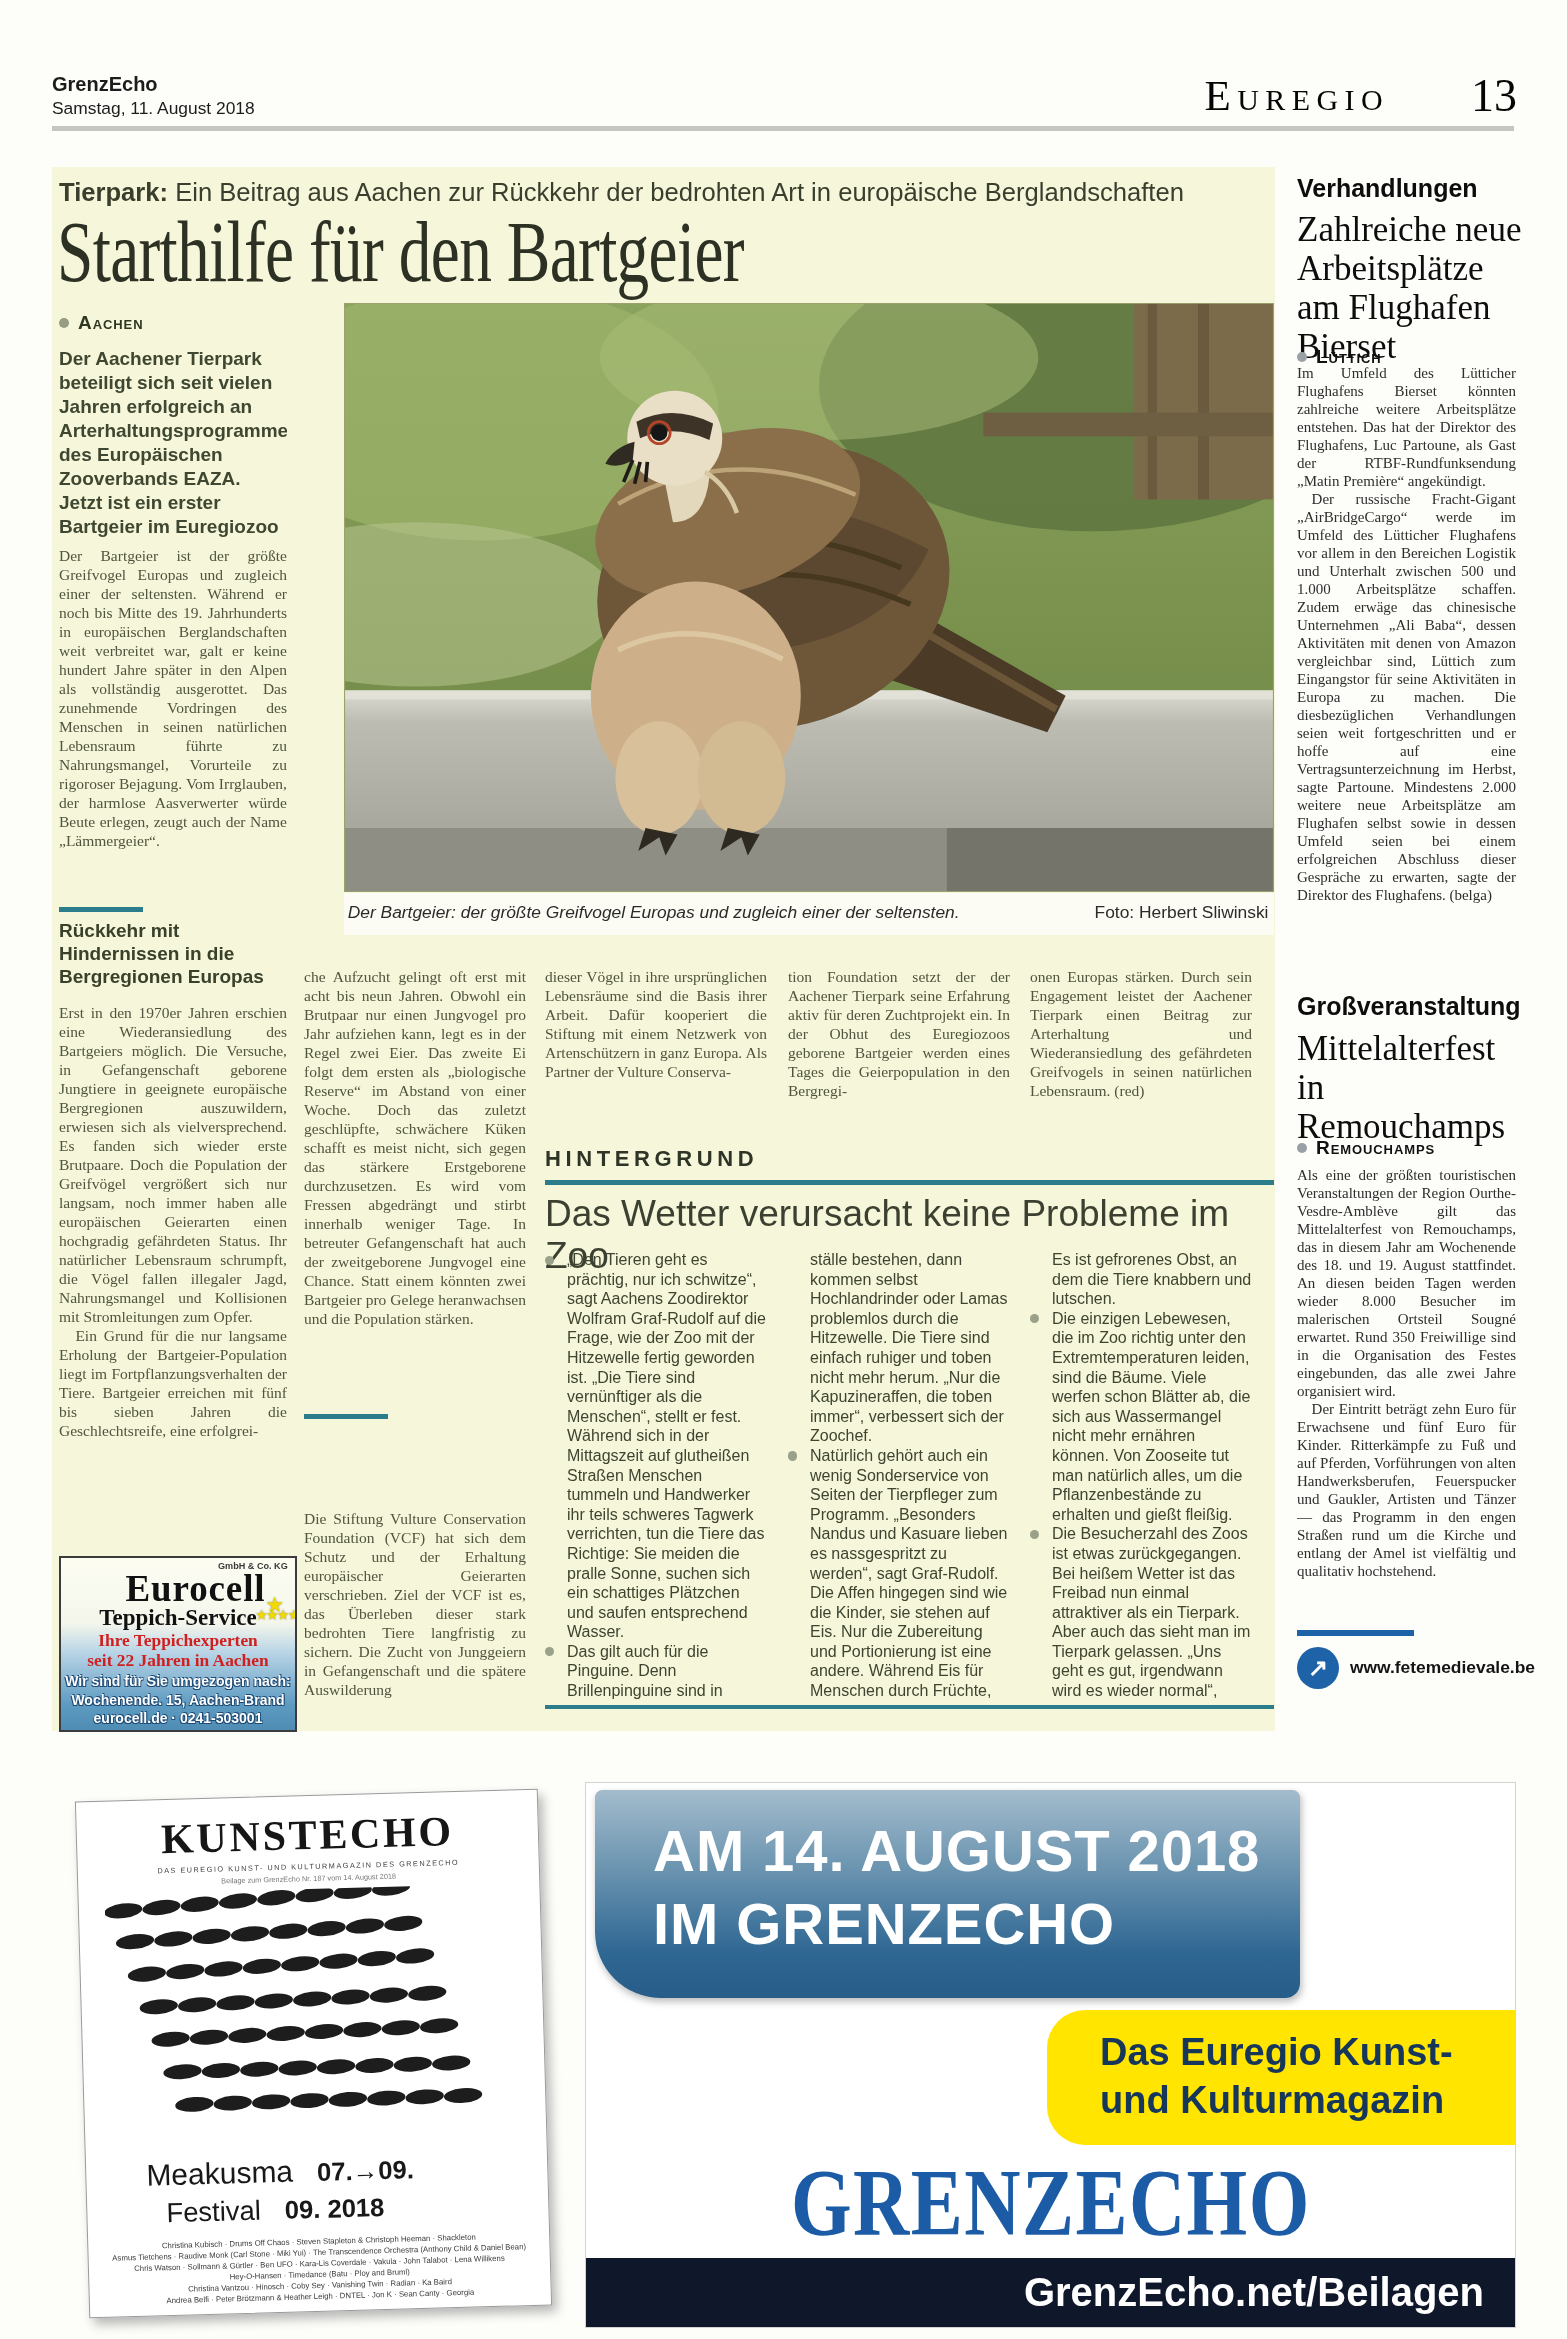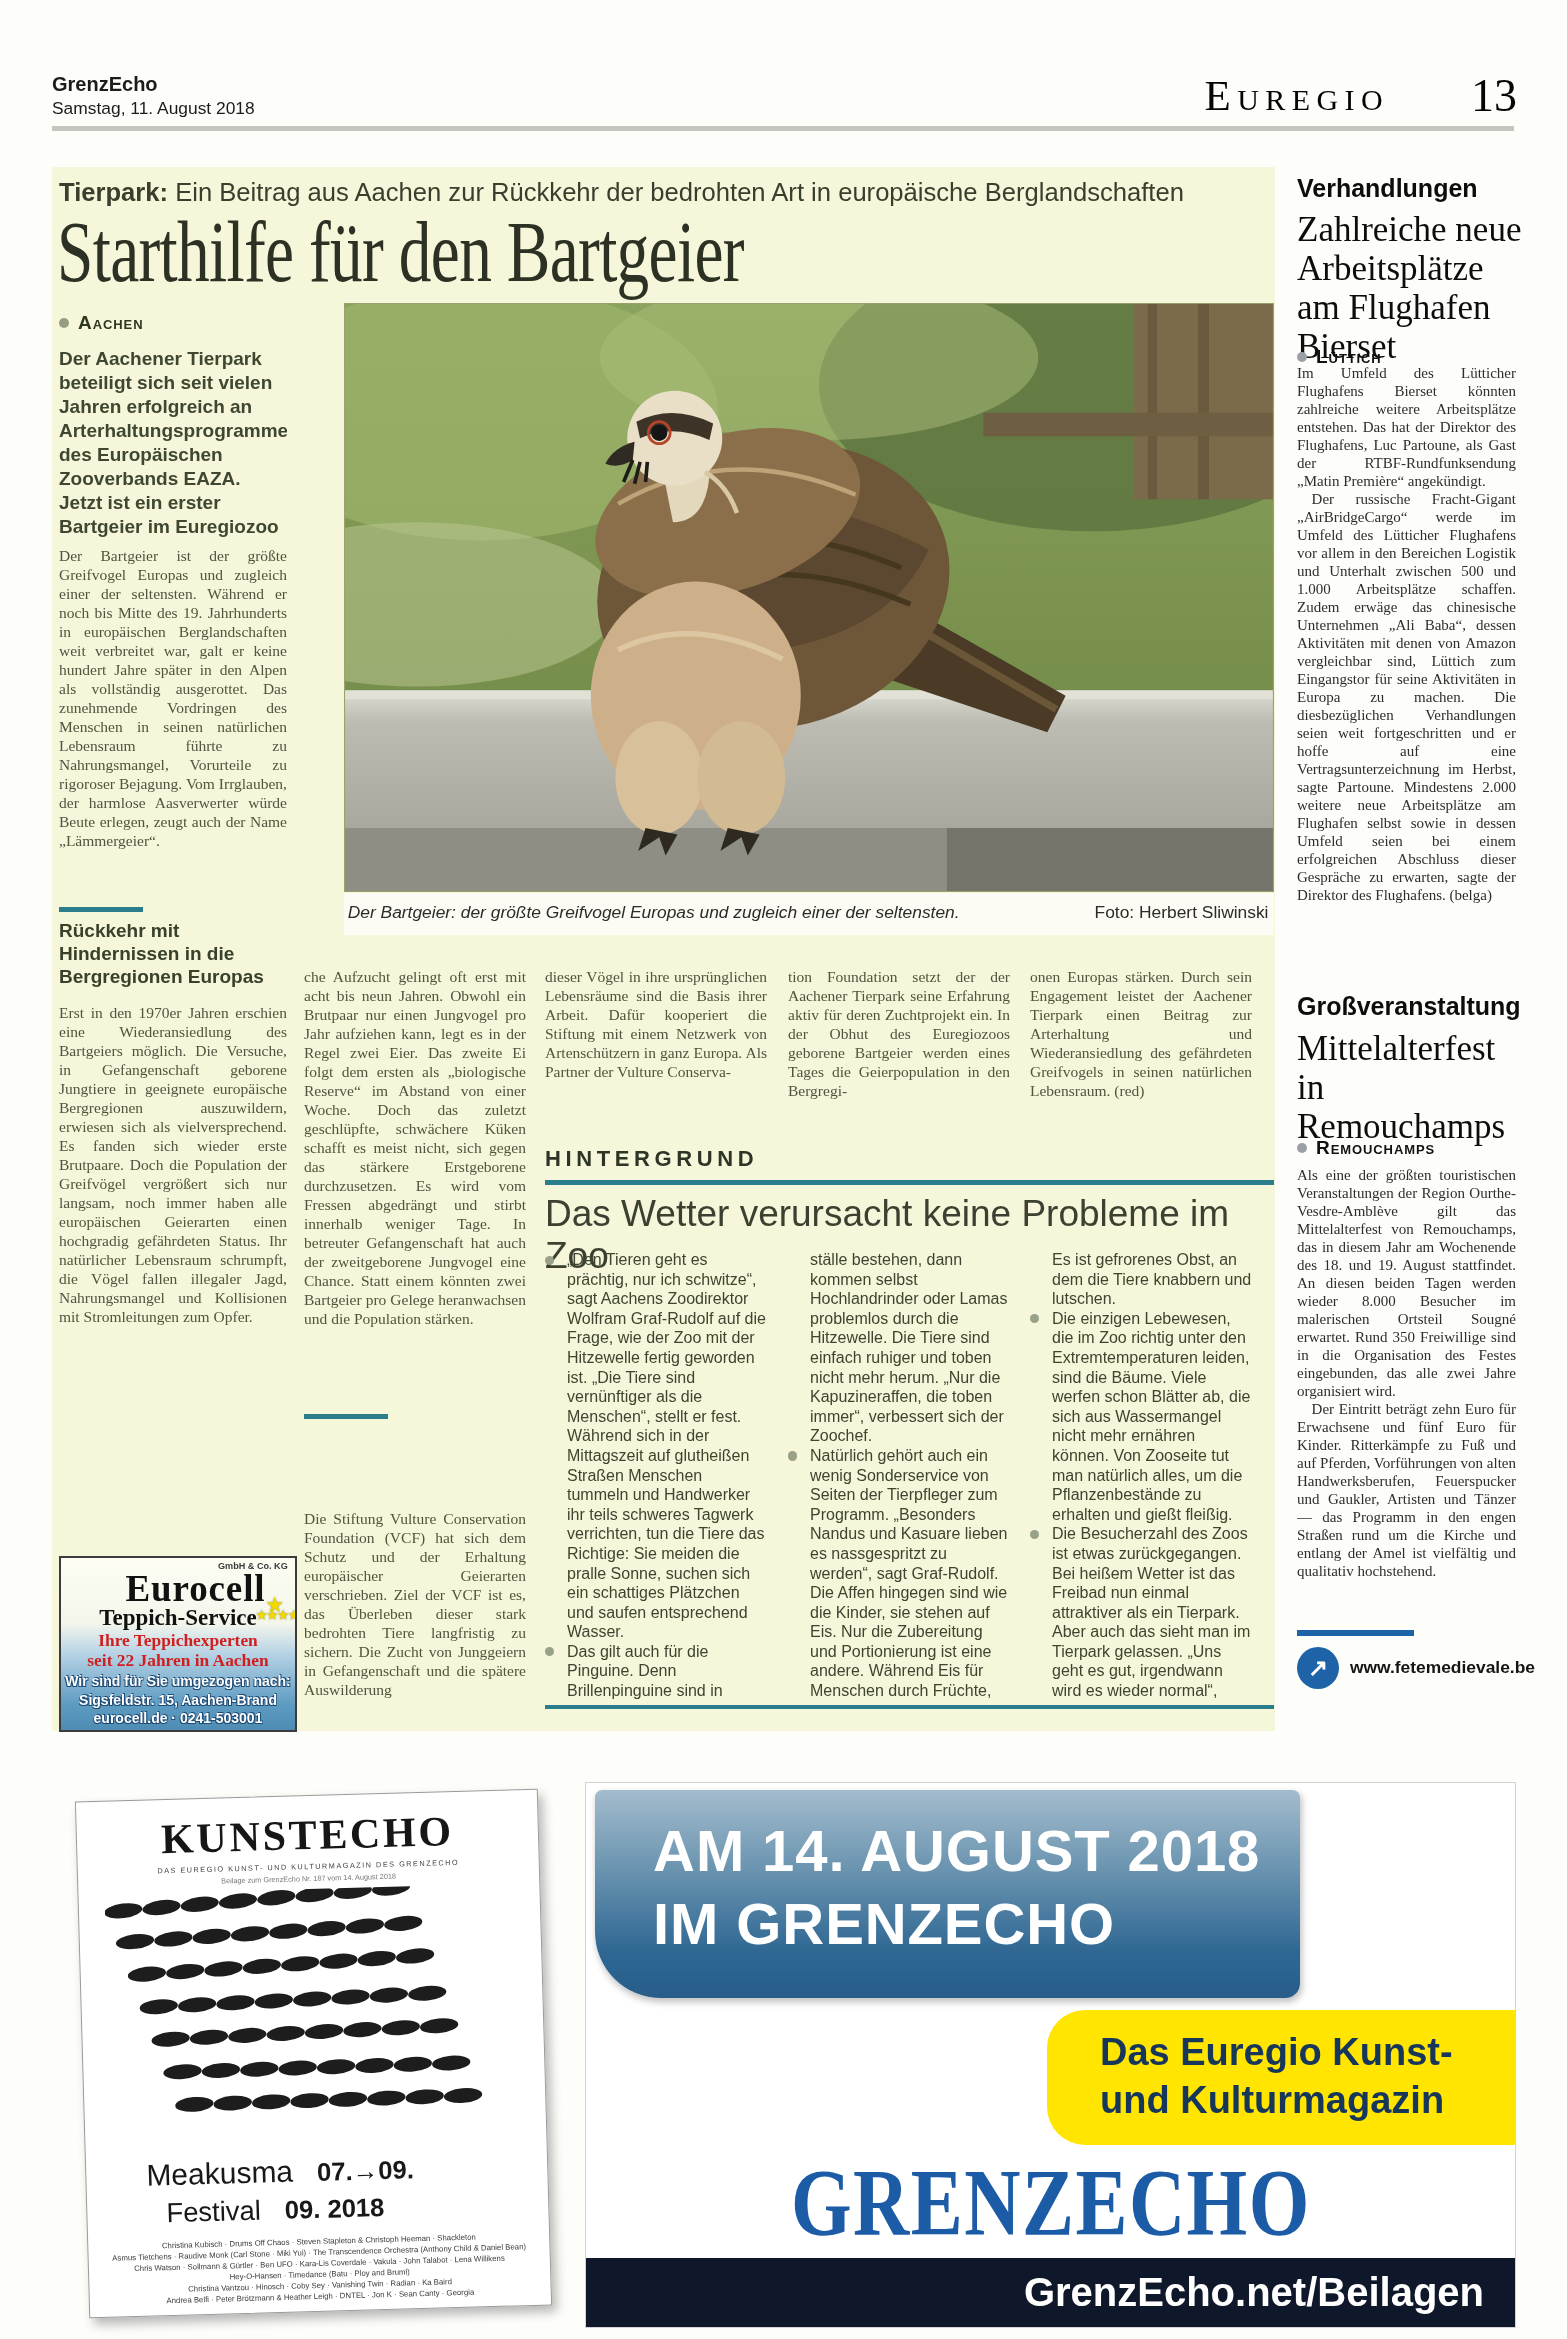--- a/index.html
+++ b/index.html
@@ -152,30 +152,31 @@
     <span class="loc-label">Aachen</span>
   </div>
   <div class="abs lead" style="left:59px;top:347px;width:228px;height:196px;">Der Aachener Tierpark beteiligt sich seit vielen Jahren erfolgreich an Arterhaltungsprogrammen des Europäischen Zooverbands EAZA. Jetzt ist ein erster Bartgeier im Euregiozoo eingetroffen.</div>
   <div class="abs serifcol" style="left:59px;top:546px;width:228px;height:349px;">
       <p>Der Bartgeier ist der größte Greifvogel Europas und zugleich einer der seltensten. Während er noch bis Mitte des 19. Jahrhunderts in europäischen Berglandschaften weit verbreitet war, galt er keine hundert Jahre später in den Alpen als vollständig ausgerottet. Das zunehmende Vordringen des Menschen in seinen natürlichen Lebensraum führte zu Nahrungsmangel, Vorurteile zu rigoroser Bejagung. Vom Irrglauben, der harmlose Aasverwerter würde Beute erlegen, zeugt auch der Name „Lämmergeier“.</p>
     </div>
   <div class="abs teal-rule" style="left:59px;top:907px;width:84px;"></div>
   <div class="abs subhead" style="left:59px;top:919px;width:228px;">Rückkehr mit Hindernissen in die Bergregionen Europas</div>
   <div class="abs serifcol" style="left:59px;top:1003px;width:228px;height:521px;">
     <p>Erst in den 1970er Jahren erschien eine Wiederansiedlung des Bartgeiers möglich. Die Versuche, in Gefangenschaft geborene Jungtiere in geeignete europäische Bergregionen auszuwildern, erwiesen sich als vielversprechend. Es fanden sich wieder erste Brutpaare. Doch die Population der Greifvögel vergrößert sich nur langsam, noch immer haben alle europäischen Geierarten einen hochgradig gefährdeten Status. Ihr natürlicher Lebensraum schrumpft, die Vögel fallen illegaler Jagd, Nahrungsmangel und Kollisionen mit Stromleitungen zum Opfer.</p>
+    <p>Ein Grund für die nur langsame Erholung der Bartgeier-Population liegt im Fortpflanzungsverhalten der Tiere. Bartgeier erreichen mit fünf bis sieben Jahren die Geschlechtsreife, eine erfolgrei-</p>
   </div>
 
   <div class="abs eurocell" style="left:59px;top:1556px;width:234px;height:172px;">
     <div class="ec-suffix">GmbH &amp; Co. KG</div>
     <div class="ec-name">Eurocell</div>
     <div class="ec-service"><span>Teppich-Service</span><span class="ec-stars"><span class="big">★</span><span>★★★★</span></span></div>
     <div class="ec-red">Ihre Teppichexperten</div>
     <div class="ec-red">seit 22 Jahren in Aachen</div>
     <div class="ec-white" style="margin-top:2.7px;">Wir sind für Sie umgezogen nach:</div>
-    <div class="ec-white">Sigsfeldstr. 15, Aachen-Brand</div>
+    <div class="ec-white">Wochenende. 15, Aachen-Brand</div>
     <div class="ec-white">eurocell.de · 0241-503001</div>
   </div>
 
   <div class="abs serifcol" style="left:304px;top:967px;width:222px;height:386px;">
       <p>che Aufzucht gelingt oft erst mit acht bis neun Jahren. Obwohl ein Brutpaar nur einen Jungvogel pro Jahr aufziehen kann, legt es in der Regel zwei Eier. Das zweite Ei folgt dem ersten als „biologische Reserve“ im Abstand von einer Woche. Doch das zuletzt geschlüpfte, schwächere Küken schafft es meist nicht, sich gegen das stärkere Erstgeborene durchzusetzen. Es wird vom Fressen abgedrängt und stirbt innerhalb weniger Tage. In betreuter Gefangenschaft hat auch der zweitgeborene Jungvogel eine Chance. Statt einem könnten zwei Bartgeier pro Gelege heranwachsen und die Population stärken.</p>
     </div>
   <div class="abs teal-rule" style="left:304px;top:1414px;width:84px;"></div>
   <div class="abs serifcol" style="left:304px;top:1509px;width:222px;height:192px;">
       <p>Die Stiftung Vulture Conservation Foundation (VCF) hat sich dem Schutz und der Erhaltung europäischer Geierarten verschrieben. Ziel der VCF ist es, das Überleben dieser stark bedrohten Tiere langfristig zu sichern. Die Zucht von Junggeiern in Gefangenschaft und die spätere Auswilderung</p>
     </div>

